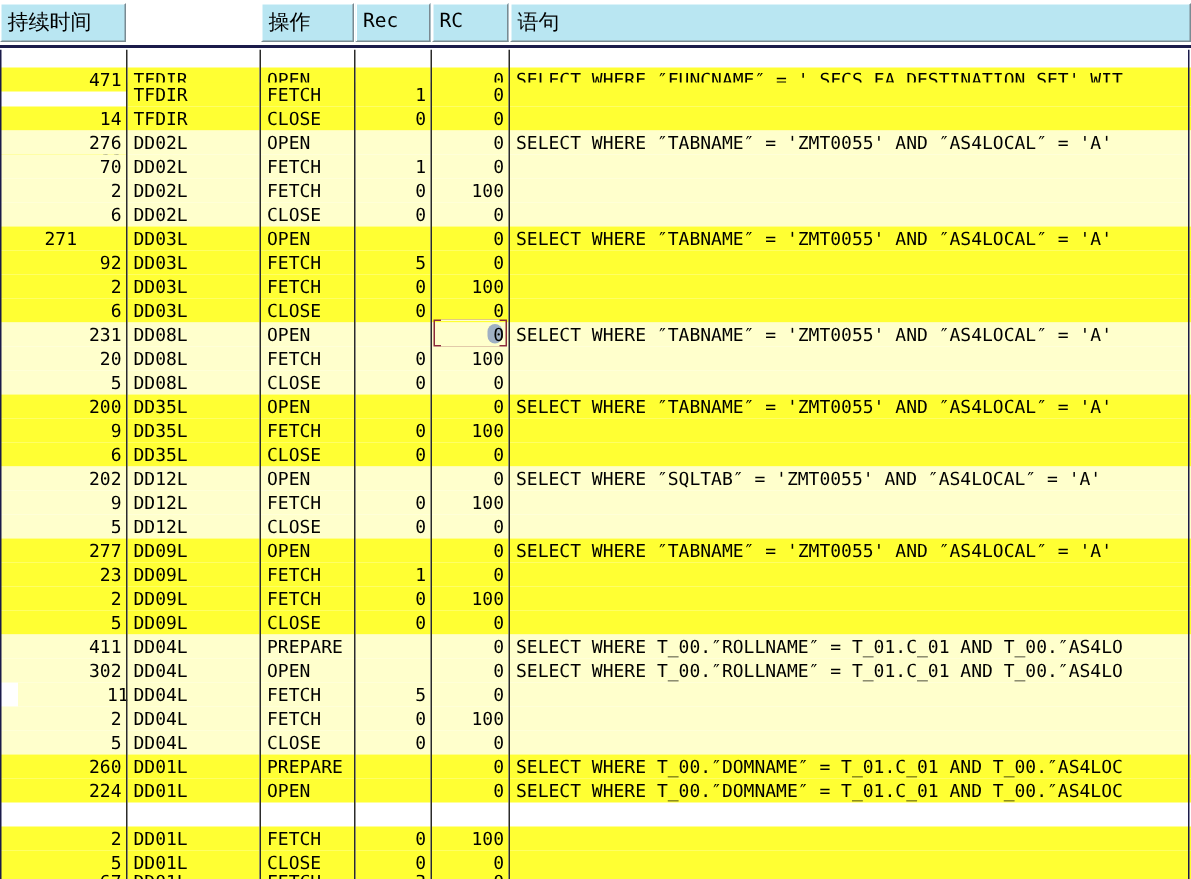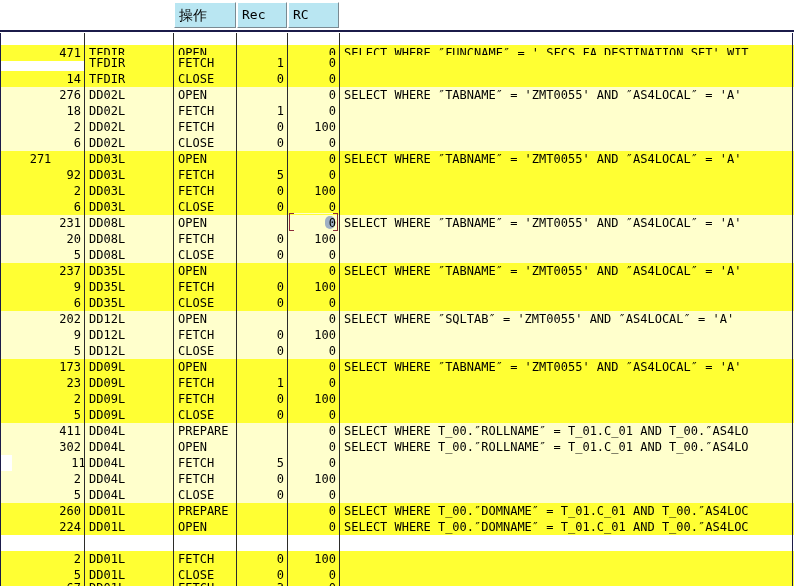--- a/index.html
+++ b/index.html
@@ -136,23 +136,25 @@
     border-radius: 6px;
     box-sizing: border-box;
   }
 </style>
 </head>
 <body>
 
 <div id="sap-trace-table">
 
   <div class="hdr-row" id="hdr-row">
+      <div class="hdr-cell cjk" style="left: 0px; width: 84px;">持续时间</div>
       <div class="hdr-cell cjk" style="left: 174px; width: 62px;">操作</div>
       <div class="hdr-cell" style="left: 237px; width: 50px;">Rec</div>
       <div class="hdr-cell" style="left: 288px; width: 51px;">RC</div>
+      <div class="hdr-cell cjk" style="left: 340px; width: 454px;">语句</div>
     </div>
   <div class="hdr-underline"></div>
 
   <div class="grid-body" id="grid-body">
       <div class="row" style="top: 12px;">
         <div class="cell num stripe-a" style="left: 0px; width: 84px;">471</div>
         <div class="cell txt stripe-a" style="left: 85px; width: 88px;">TFDIR</div>
         <div class="cell txt stripe-a" style="left: 174px; width: 62px;">OPEN</div>
         <div class="cell num stripe-a" style="left: 237px; width: 50px;"></div>
         <div class="cell num stripe-a" style="left: 288px; width: 51px;">0</div>
@@ -176,21 +178,21 @@
       </div>
       <div class="row" style="top: 54px;">
         <div class="cell num stripe-b" style="left: 0px; width: 84px;">276</div>
         <div class="cell txt stripe-b" style="left: 85px; width: 88px;">DD02L</div>
         <div class="cell txt stripe-b" style="left: 174px; width: 62px;">OPEN</div>
         <div class="cell num stripe-b" style="left: 237px; width: 50px;"></div>
         <div class="cell num stripe-b" style="left: 288px; width: 51px;">0</div>
         <div class="cell txt stripe-b" style="left: 340px; width: 454px;">SELECT WHERE ″TABNAME″ = 'ZMT0055' AND ″AS4LOCAL″ = 'A'</div>
       </div>
       <div class="row" style="top: 70px;">
-        <div class="cell num stripe-b" style="left: 0px; width: 84px;">18</div>
+        <div class="cell num stripe-b" style="left: 0px; width: 84px;">70</div>
         <div class="cell txt stripe-b" style="left: 85px; width: 88px;">DD02L</div>
         <div class="cell txt stripe-b" style="left: 174px; width: 62px;">FETCH</div>
         <div class="cell num stripe-b" style="left: 237px; width: 50px;">1</div>
         <div class="cell num stripe-b" style="left: 288px; width: 51px;">0</div>
         <div class="cell txt stripe-b" style="left: 340px; width: 454px;"></div>
       </div>
       <div class="row" style="top: 86px;">
         <div class="cell num stripe-b" style="left: 0px; width: 84px;">2</div>
         <div class="cell txt stripe-b" style="left: 85px; width: 88px;">DD02L</div>
         <div class="cell txt stripe-b" style="left: 174px; width: 62px;">FETCH</div>
@@ -256,21 +258,21 @@
       </div>
       <div class="row" style="top: 214px;">
         <div class="cell num stripe-b" style="left: 0px; width: 84px;">5</div>
         <div class="cell txt stripe-b" style="left: 85px; width: 88px;">DD08L</div>
         <div class="cell txt stripe-b" style="left: 174px; width: 62px;">CLOSE</div>
         <div class="cell num stripe-b" style="left: 237px; width: 50px;">0</div>
         <div class="cell num stripe-b" style="left: 288px; width: 51px;">0</div>
         <div class="cell txt stripe-b" style="left: 340px; width: 454px;"></div>
       </div>
       <div class="row" style="top: 230px;">
-        <div class="cell num stripe-a" style="left: 0px; width: 84px;">237</div>
+        <div class="cell num stripe-a" style="left: 0px; width: 84px;">200</div>
         <div class="cell txt stripe-a" style="left: 85px; width: 88px;">DD35L</div>
         <div class="cell txt stripe-a" style="left: 174px; width: 62px;">OPEN</div>
         <div class="cell num stripe-a" style="left: 237px; width: 50px;"></div>
         <div class="cell num stripe-a" style="left: 288px; width: 51px;">0</div>
         <div class="cell txt stripe-a" style="left: 340px; width: 454px;">SELECT WHERE ″TABNAME″ = 'ZMT0055' AND ″AS4LOCAL″ = 'A'</div>
       </div>
       <div class="row" style="top: 246px;">
         <div class="cell num stripe-a" style="left: 0px; width: 84px;">9</div>
         <div class="cell txt stripe-a" style="left: 85px; width: 88px;">DD35L</div>
         <div class="cell txt stripe-a" style="left: 174px; width: 62px;">FETCH</div>
@@ -304,21 +306,21 @@
       </div>
       <div class="row" style="top: 310px;">
         <div class="cell num stripe-b" style="left: 0px; width: 84px;">5</div>
         <div class="cell txt stripe-b" style="left: 85px; width: 88px;">DD12L</div>
         <div class="cell txt stripe-b" style="left: 174px; width: 62px;">CLOSE</div>
         <div class="cell num stripe-b" style="left: 237px; width: 50px;">0</div>
         <div class="cell num stripe-b" style="left: 288px; width: 51px;">0</div>
         <div class="cell txt stripe-b" style="left: 340px; width: 454px;"></div>
       </div>
       <div class="row" style="top: 326px;">
-        <div class="cell num stripe-a" style="left: 0px; width: 84px;">173</div>
+        <div class="cell num stripe-a" style="left: 0px; width: 84px;">277</div>
         <div class="cell txt stripe-a" style="left: 85px; width: 88px;">DD09L</div>
         <div class="cell txt stripe-a" style="left: 174px; width: 62px;">OPEN</div>
         <div class="cell num stripe-a" style="left: 237px; width: 50px;"></div>
         <div class="cell num stripe-a" style="left: 288px; width: 51px;">0</div>
         <div class="cell txt stripe-a" style="left: 340px; width: 454px;">SELECT WHERE ″TABNAME″ = 'ZMT0055' AND ″AS4LOCAL″ = 'A'</div>
       </div>
       <div class="row" style="top: 342px;">
         <div class="cell num stripe-a" style="left: 0px; width: 84px;">23</div>
         <div class="cell txt stripe-a" style="left: 85px; width: 88px;">DD09L</div>
         <div class="cell txt stripe-a" style="left: 174px; width: 62px;">FETCH</div>

